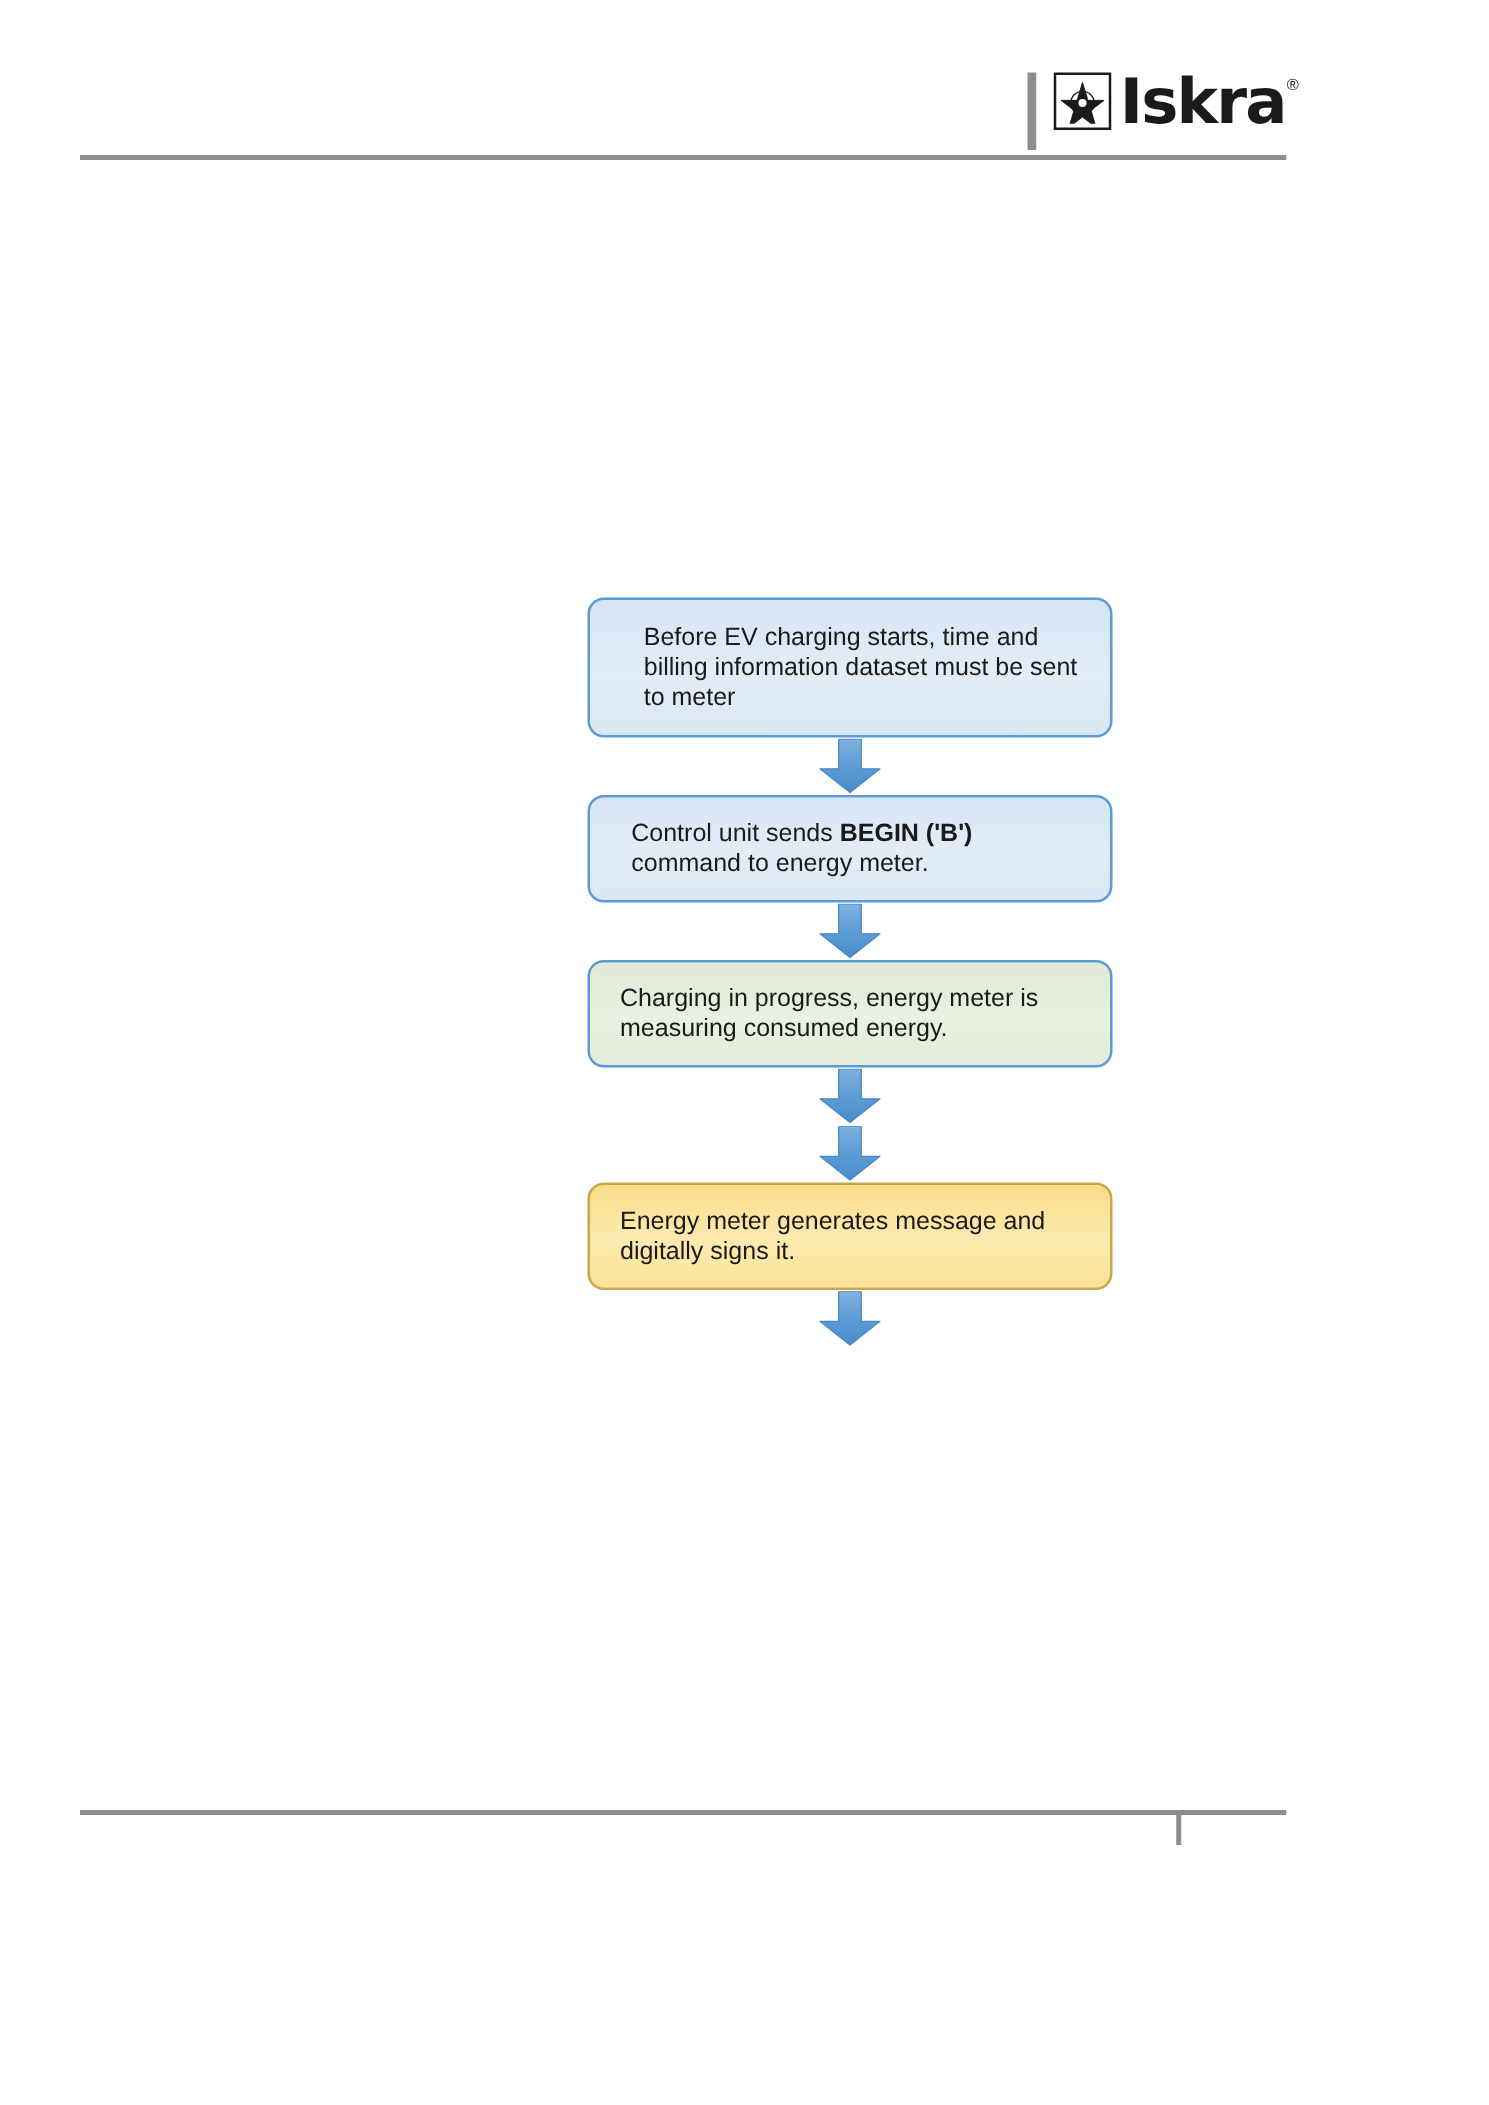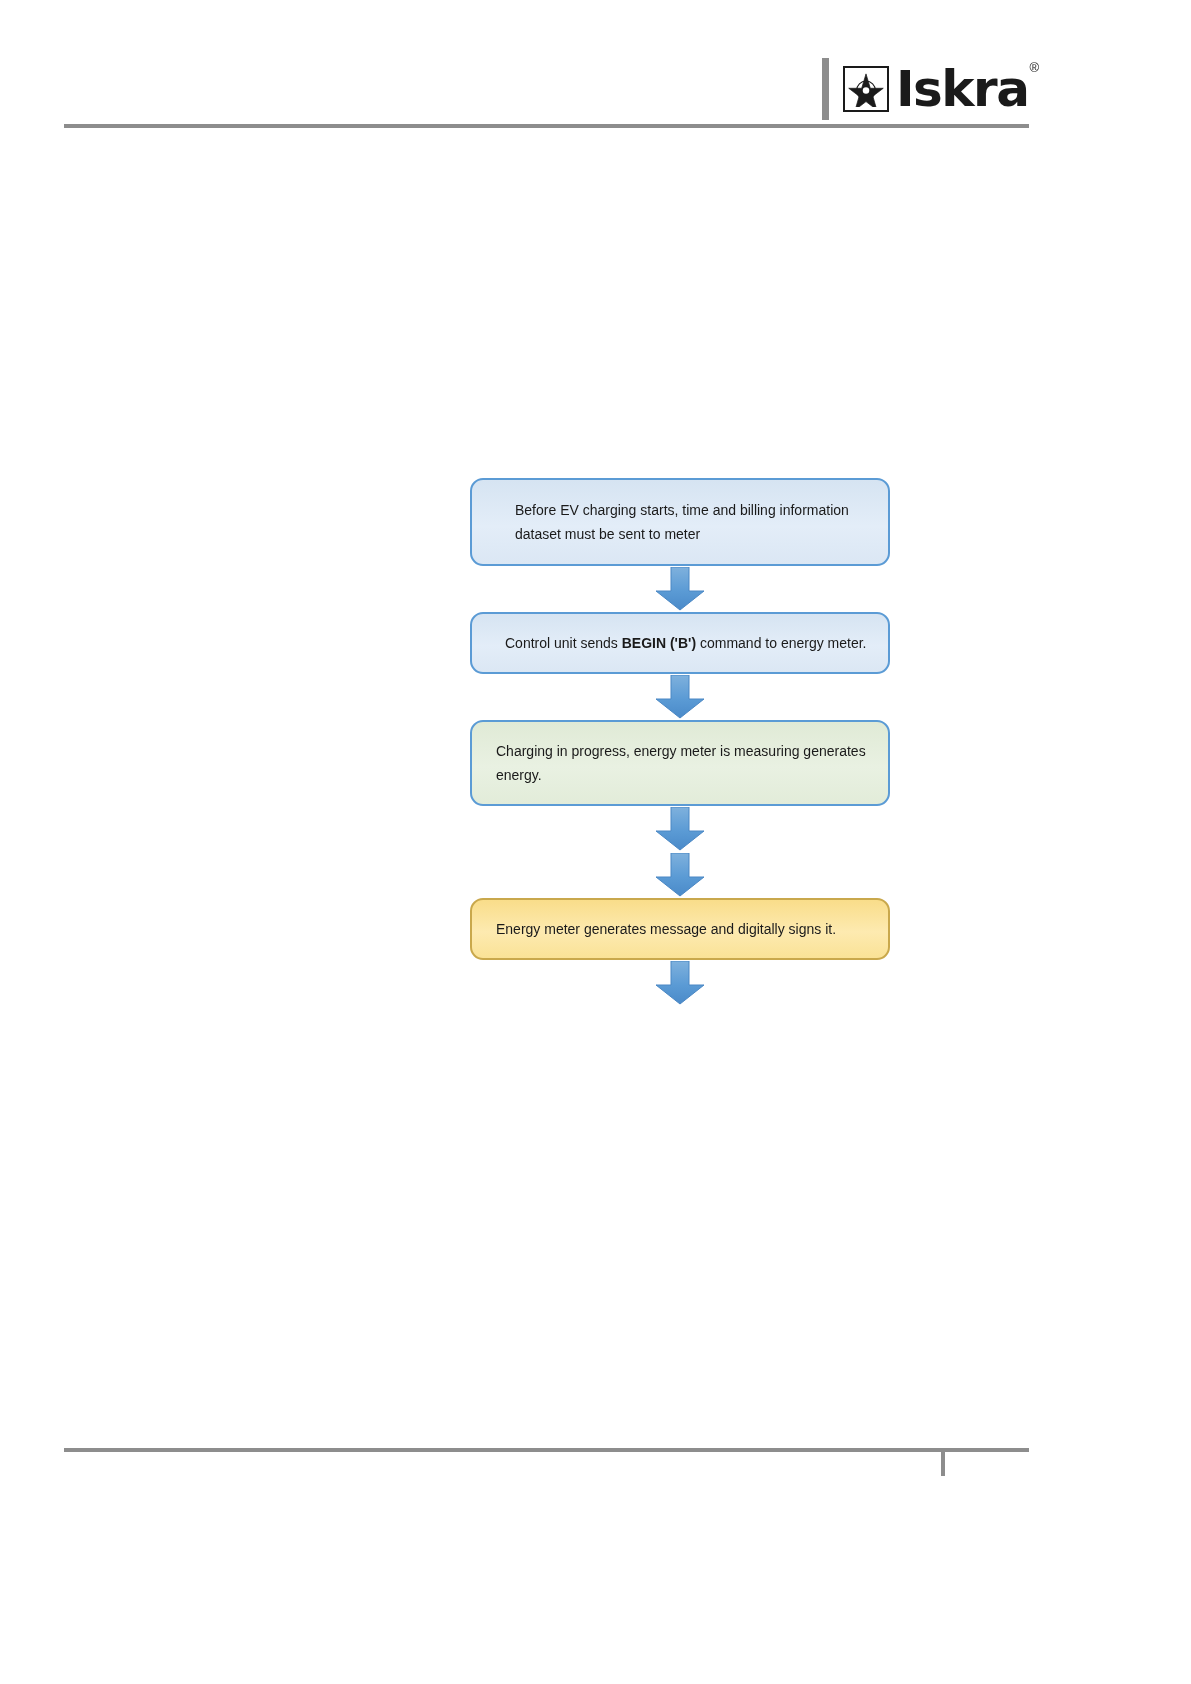--- a/index.html
+++ b/index.html
@@ -22,21 +22,21 @@
     left: 0;
     top: 0;
     width: 1191px;
     height: 140px;
   }
   .logo-block {
     position: absolute;
     right: 152px;
     top: 58px;
     display: flex;
-    align-items: center;
+    align-items: flex-start;
     height: 62px;
   }
   .logo-divider {
     width: 7px;
     height: 62px;
     background: #8d8d8d;
     margin-right: 14px;
   }
   .logo-mark {
     width: 46px;
@@ -99,21 +99,21 @@
     left: 470px;
     top: 478px;
     width: 420px;
   }
   .flow-box {
     position: relative;
     box-sizing: border-box;
     border: 2px solid #5b9bd5;
     border-radius: 13px;
     padding: 17px 20px 17px 30px;
-    font-size: 14px;
+    font-size: 20px;
     line-height: 24px;
     color: #1a1a1a;
   }
   .flow-box p {
     margin: 0;
   }
   .flow-box p + p {
     margin-top: 24px;
   }
   .flow-box b { font-weight: bold; }
@@ -188,21 +188,21 @@
           <linearGradient id="ag1" x1="0" y1="0" x2="0" y2="1">
             <stop offset="0%" stop-color="#7fb1dd"></stop>
             <stop offset="55%" stop-color="#5B9BD5"></stop>
             <stop offset="100%" stop-color="#4a8ac9"></stop>
           </linearGradient>
         </defs>
         <polygon points="17,0 35,0 35,24 50,24 26,43 2,24 17,24" fill="url(#ag1)" stroke="#4a87c4" stroke-width="1" stroke-linejoin="round"></polygon>
       </svg>
     </div>
     <div class="flow-box box-green" id="step-3">
-      <p><span>Charging in progress, energy meter is measuring generates energy.</span></p>
+      <p><span>Charging in progress, energy meter is measuring consumed energy.</span></p>
     </div>
     <div class="flow-arrow">
       <svg width="52" height="44" viewBox="0 0 52 44">
         <defs>
           <linearGradient id="ag2" x1="0" y1="0" x2="0" y2="1">
             <stop offset="0%" stop-color="#7fb1dd"></stop>
             <stop offset="55%" stop-color="#5B9BD5"></stop>
             <stop offset="100%" stop-color="#4a8ac9"></stop>
           </linearGradient>
         </defs>

